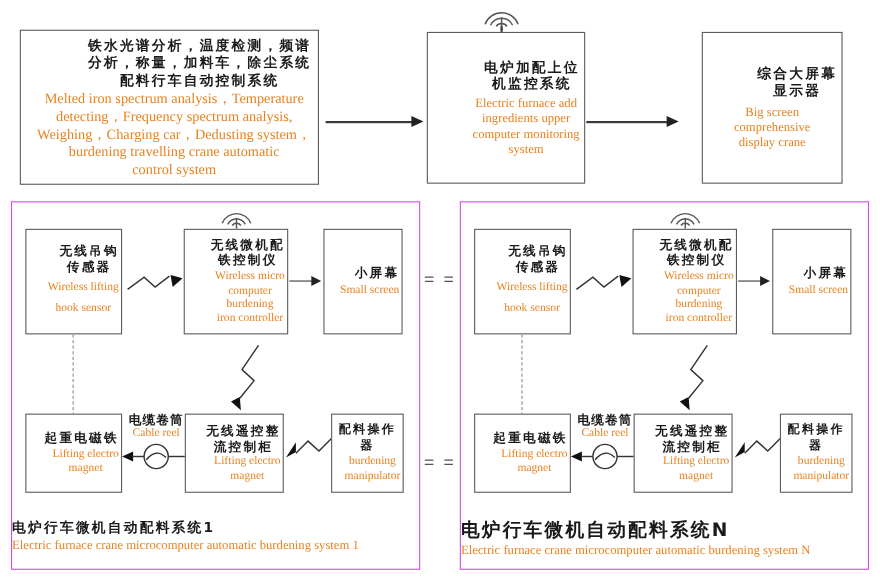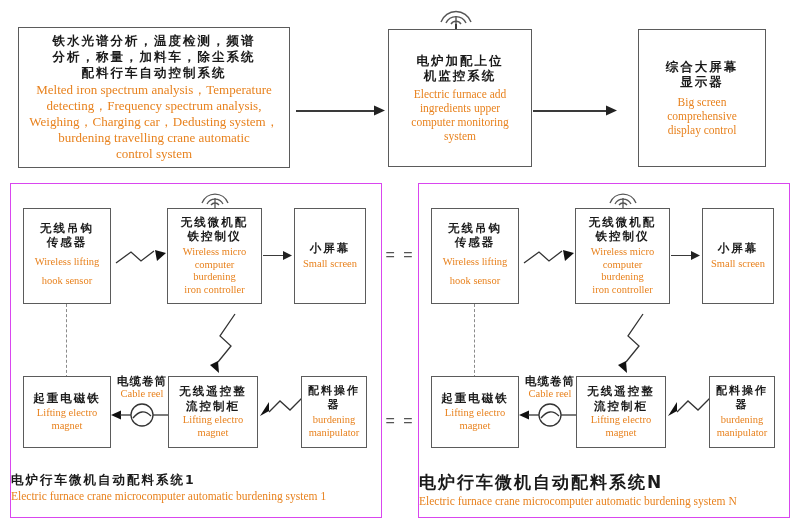--- a/index.html
+++ b/index.html
@@ -4,21 +4,21 @@
 <style>
   html,body{margin:0;padding:0;background:#ffffff;}
   body{
     width:800px;height:526px;position:relative;overflow:hidden;
     font-family:"Liberation Serif","DejaVu Serif",serif;
   }
   .cn{color:#1a1a1a;font-weight:bold;letter-spacing:2px;line-height:1.25;
       font-family:"DejaVu Sans","Liberation Sans",sans-serif;}
   .en{color:#E8821E;line-height:1.22;font-family:"Liberation Serif","DejaVu Serif",serif;}
   .box{position:absolute;border:1px solid #5b5b5b;background:#fff;box-sizing:border-box;
-       display:flex;flex-direction:column;align-items:center;justify-content:center;text-align:center;}
+       display:flex;flex-direction:column;align-items:flex-end;justify-content:center;text-align:center;}
   .panel{position:absolute;border:1px solid #d946ef;background:#fff;box-sizing:border-box;}
   .line{position:absolute;background:#3a3a3a;}
   .lbl{position:absolute;text-align:center;}
   svg{display:block;overflow:visible;}
   .caption{position:absolute;width:100%;}
 </style>
 </head>
 <body>
 
 <div class="box" style="left:18px;top:27px;width:272px;height:141px;padding:4px 6px;">
@@ -67,21 +67,21 @@
   <polygon points="0,1.5 11,6.5 0,11.5" fill="#222"></polygon>
 </svg>
 
 <div class="box" style="left:638px;top:29px;width:128px;height:138px;padding:4px;">
   <div class="cn" style="font-size:12.5px;">
     <div>综合大屏幕</div>
     <div>显示器</div>
   </div>
   <div class="en" style="font-size:11.5px;margin-top:5px;">
     <div>Big screen comprehensive</div>
-    <div>display control</div>
+    <div>display crane</div>
   </div>
 </div>
 
 <div class="panel" style="left:10px;top:183px;width:372px;height:335px;">
 
   <div class="box" style="left:12px;top:24px;width:88px;height:96px;padding:2px;">
     <div class="cn" style="font-size:11.5px;">
       <div>无线吊钩</div>
       <div>传感器</div>
     </div>

